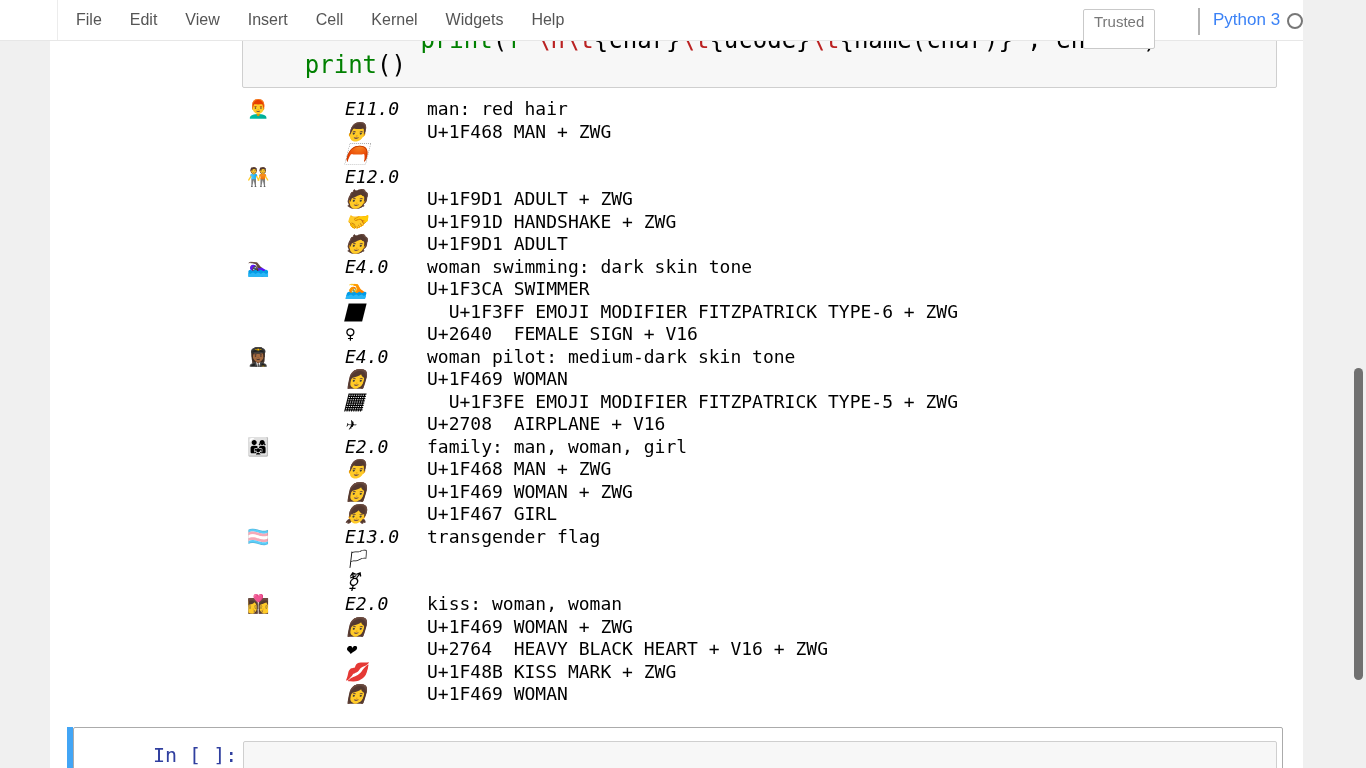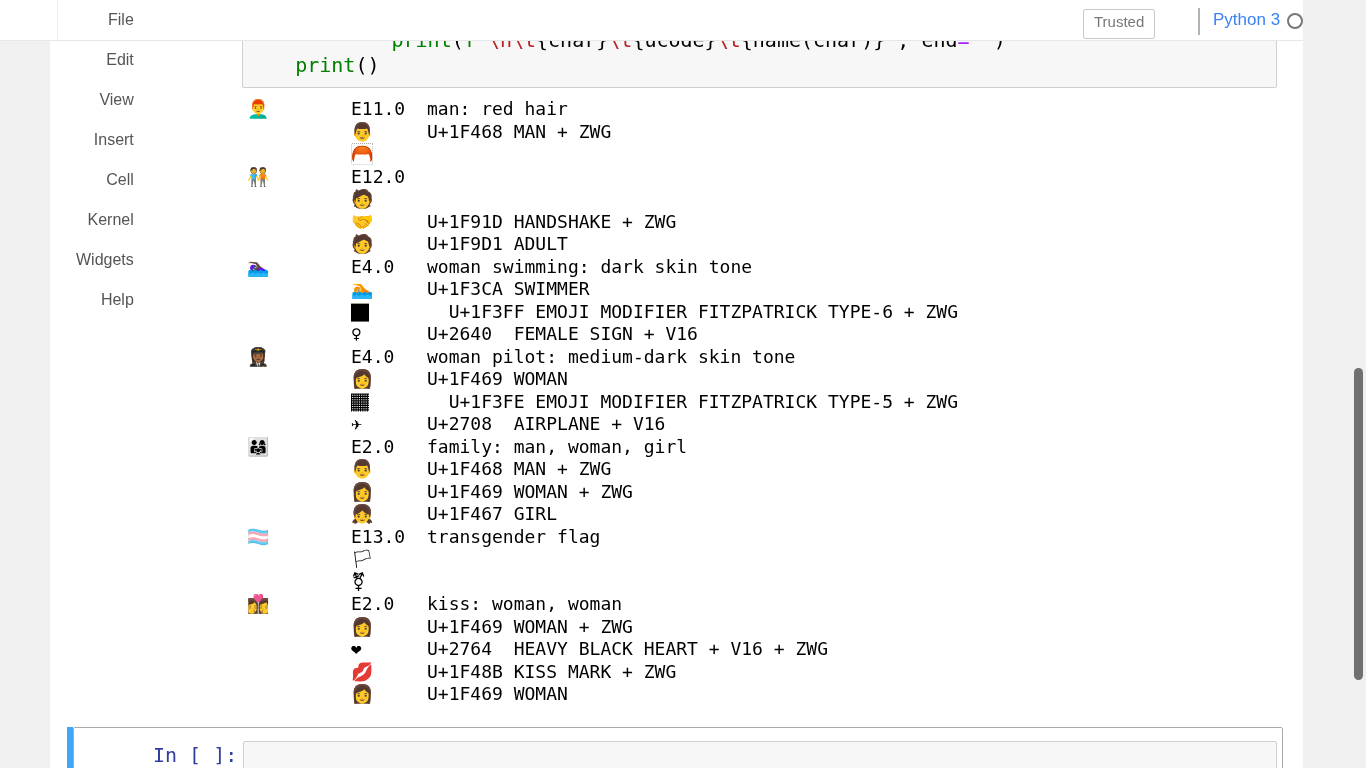--- a/index.html
+++ b/index.html
@@ -7,45 +7,45 @@
               font-family:"Liberation Sans", sans-serif; }
   .abs { position:absolute; }
 
   
   #notebook-bg { left:50px; top:41px; width:1253px; height:727px; background:#ffffff; }
 
   
   #header { left:0; top:0; width:1303px; height:41px; background:#ffffff;
             border-bottom:1px solid #e7e7e7; z-index:10; }
   #menubar-sep { left:57px; top:0; width:1px; height:40px; background:#ececec; }
-  #menu { left:62px; top:0; height:40px; display:flex; align-items:flex-end; position:absolute;flex-direction:column; }
+  #menu { left:62px; top:0; height:40px; display:flex; align-items:flex-end; position:absolute; }
   .menu-item { padding:0 14px; font-size:16px; color:#555; line-height:40px; cursor:pointer; white-space:nowrap; }
-  #trusted-badge { left:1083px; top:9px; height:30px; padding:0 10px; border:1px solid #c9c9c9;
+  #trusted-badge { left:1083px; top:9px; height:40px; padding:0 10px; border:1px solid #c9c9c9;
                    border-radius:2px; color:#777; font-size:15px; line-height:24px; background:#fff; }
   #kernel-sep { left:1198px; top:8px; width:2px; height:27px; background:#b3b3b3; }
   #kernel-name { left:1213px; top:10px; font-size:17px; color:#3b82f6; }
   #kernel-circle { left:1287px; top:13px; width:16px; height:16px; border:2.5px solid #777;
                    border-radius:50%; background:transparent; }
 
   
   #code-inputbox { left:242px; top:18px; width:1035px; height:70px; background:#f7f7f7;
                    border:1px solid #cfcfcf; border-radius:2px; z-index:1; }
   #code-pre { left:247px; top:28px; font-family:"DejaVu Sans Mono", monospace;
-              font-size:20px; line-height:25px; white-space:pre; z-index:1; }
+              font-size:24px; line-height:25px; white-space:pre; z-index:1; }
   .tok-kw  { color:#008000; }
   .tok-str { color:#ba2121; }
   .tok-op  { color:#aa22ff; }
   .tok-plain { color:#000; }
 
   
   #output { left:247px; top:98px; z-index:1; }
   .out-line { position:relative; height:22.5px; font-family:"DejaVu Sans Mono", monospace;
               font-size:18px; line-height:22.5px; color:#000; white-space:pre; width:1000px; }
   .out-c1 { position:absolute; left:0; }
-  .out-c2 { position:absolute; left:104px; }
+  .out-c2 { position:absolute; left:98px;font-style:italic; }
   .out-c3 { position:absolute; left:180px; }
 
   
   #empty-cell-box { left:73px; top:727px; width:1210px; height:45px; background:#fff;
                     border:1px solid #ababab; border-radius:2px; }
   #empty-cell-bar { left:67px; top:727px; width:6px; height:41px; background:#42a5f5; }
   #empty-prompt { left:153px; top:743px; font-family:"DejaVu Sans Mono", monospace;
                   font-size:20px; color:#303f9f; white-space:pre; }
   #empty-inputbox { left:243px; top:741px; width:1034px; height:30px; background:#f7f7f7;
                     border:1px solid #cfcfcf; border-radius:2px; }
@@ -59,21 +59,21 @@
 <div class="abs" id="notebook-bg"></div>
 
 <div class="abs" id="code-inputbox"></div>
 <pre class="abs" id="code-pre"><div><span class="tok-plain">            </span><span class="tok-kw">print</span><span class="tok-plain">(</span><span class="tok-kw">f</span><span class="tok-str">'\n\t</span><span class="tok-plain">{char}</span><span class="tok-str">\t</span><span class="tok-plain">{ucode}</span><span class="tok-str">\t</span><span class="tok-plain">{name(char)}</span><span class="tok-str">'</span><span class="tok-plain">, end</span><span class="tok-op">=</span><span class="tok-str">''</span><span class="tok-plain">)</span></div><div><span class="tok-plain">    </span><span class="tok-kw">print</span><span class="tok-plain">()</span></div></pre>
 
 <div class="abs" id="output">
     <div class="out-line"><span class="out-c1">👨‍🦰</span><span class="out-c2">E11.0</span><span class="out-c3">man: red hair</span></div>
     <div class="out-line"><span class="out-c1"></span><span class="out-c2">👨</span><span class="out-c3">U+1F468 MAN + ZWG</span></div>
     <div class="out-line"><span class="out-c1"></span><span class="out-c2">🦰</span></div>
     <div class="out-line"><span class="out-c1">🧑‍🤝‍🧑</span><span class="out-c2">E12.0</span></div>
-    <div class="out-line"><span class="out-c1"></span><span class="out-c2">🧑</span></div>
+    <div class="out-line"><span class="out-c1"></span><span class="out-c2">🧑</span><span class="out-c3">U+1F9D1 ADULT + ZWG</span></div>
     <div class="out-line"><span class="out-c1"></span><span class="out-c2">🤝</span><span class="out-c3">U+1F91D HANDSHAKE + ZWG</span></div>
     <div class="out-line"><span class="out-c1"></span><span class="out-c2">🧑</span><span class="out-c3">U+1F9D1 ADULT</span></div>
     <div class="out-line"><span class="out-c1">🏊🏿‍♀️</span><span class="out-c2">E4.0</span><span class="out-c3">woman swimming: dark skin tone</span></div>
     <div class="out-line"><span class="out-c1"></span><span class="out-c2">🏊</span><span class="out-c3">U+1F3CA SWIMMER</span></div>
     <div class="out-line"><span class="out-c1"></span><span class="out-c2">🏿</span><span class="out-c3">  U+1F3FF EMOJI MODIFIER FITZPATRICK TYPE-6 + ZWG</span></div>
     <div class="out-line"><span class="out-c1"></span><span class="out-c2">♀</span><span class="out-c3">U+2640  FEMALE SIGN + V16</span></div>
     <div class="out-line"><span class="out-c1">👩🏾‍✈️</span><span class="out-c2">E4.0</span><span class="out-c3">woman pilot: medium-dark skin tone</span></div>
     <div class="out-line"><span class="out-c1"></span><span class="out-c2">👩</span><span class="out-c3">U+1F469 WOMAN</span></div>
     <div class="out-line"><span class="out-c1"></span><span class="out-c2">🏾</span><span class="out-c3">  U+1F3FE EMOJI MODIFIER FITZPATRICK TYPE-5 + ZWG</span></div>
     <div class="out-line"><span class="out-c1"></span><span class="out-c2">✈</span><span class="out-c3">U+2708  AIRPLANE + V16</span></div>

